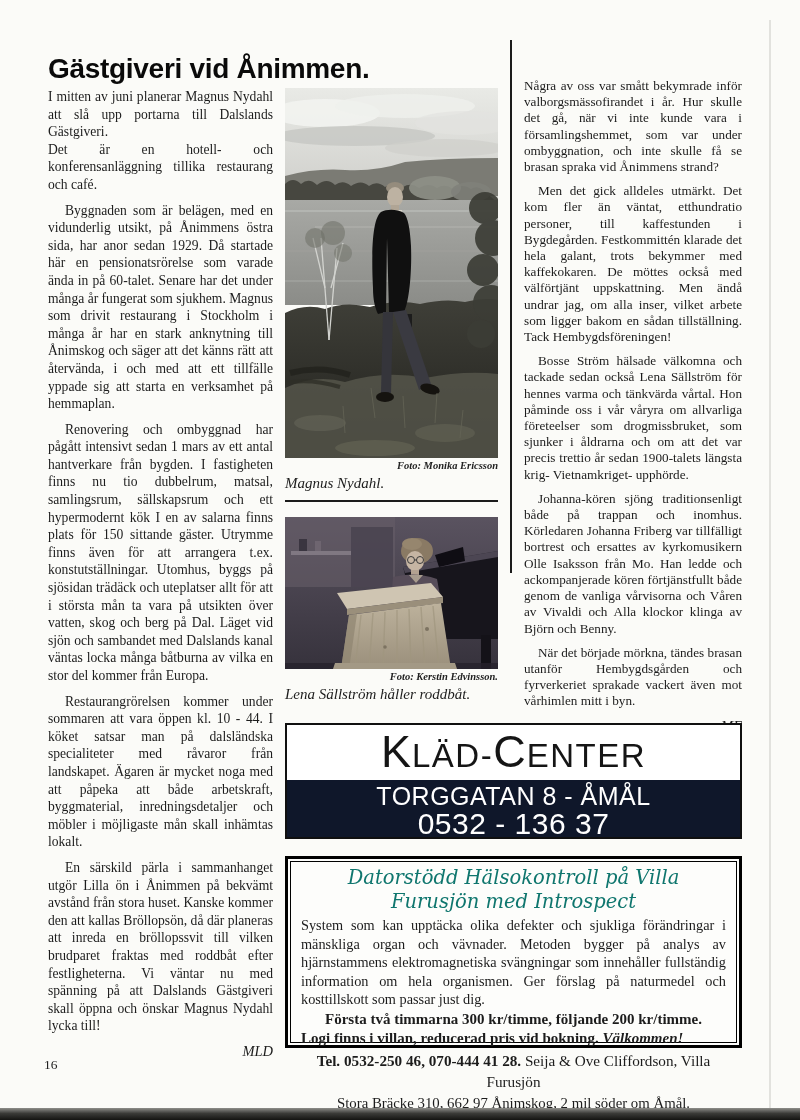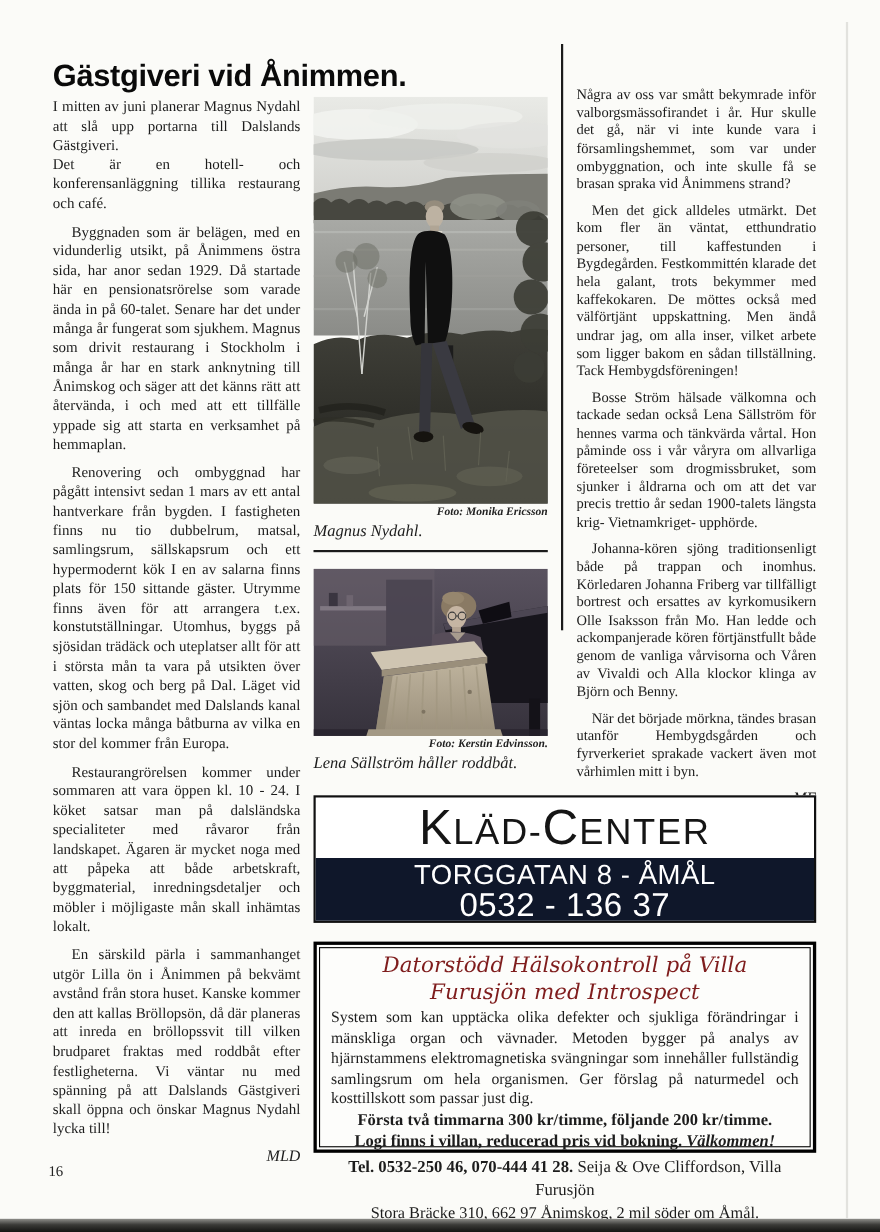--- a/index.html
+++ b/index.html
@@ -45,24 +45,24 @@
     background:#0f172a; color:#ffffff; text-align:center; letter-spacing:0.5px;
   }
   .klad-bottom .l1 { font-size:25px; line-height:28px; margin-top:2px; }
   .klad-bottom .l2 { font-size:30px; line-height:27px; }
 
   #ad-intro {
     position:absolute; left:285px; top:856px; width:457px; height:192px;
     border:3px solid #000; background:#fdfdfb; box-sizing:border-box;
   }
   .intro-inner { position:absolute; inset:2px; border:1px solid #000; padding:4px 10px 0; box-sizing:border-box; }
-  .intro-title { text-align:center; font-style:italic; font-size:19.5px; line-height:24px; font-family:"DejaVu Serif",serif; color:#7f1d1d; }
+  .intro-title { text-align:center; font-style:italic; font-size:19.5px; line-height:24px; font-family:"DejaVu Serif",serif; color:#0f766e; }
   .intro-body  { font-size:14.3px; line-height:18.5px; text-align:justify; margin-top:2px; }
   .intro-price { text-align:center; font-weight:bold; font-size:15px; line-height:19px; margin-top:1px; }
-  .intro-logi  { text-align:center; font-weight:bold; font-size:15px; line-height:19px; }
+  .intro-logi  { text-align:left; font-weight:bold; font-size:15px; line-height:19px; }
   .intro-logi .welcome { font-style:italic; }
   .intro-tel  { text-align:center; font-size:15.2px; line-height:21px; margin-top:2px; }
   .intro-tel .b { font-weight:bold; }
   .intro-addr { text-align:center; font-size:14.8px; line-height:20px; margin-top:1px; }
 
   #page-num { position:absolute; left:44px; top:1057px; font-size:13.5px; color:#222; }
   #edge-bottom { position:absolute; left:0; top:1108px; width:800px; height:12px;
     background:linear-gradient(180deg,#8e8e8a,#3b3b38 45%,#141412); }
   #edge-right { position:absolute; left:769px; top:20px; width:2px; height:1088px; background:#e2e2de; }
 </style>
@@ -72,21 +72,21 @@
 <div id="page">
 
   <h1 class="headline" id="hl-left">Gästgiveri vid Ånimmen.</h1>
   <div id="divider"></div>
 
   <div class="bodycol" id="col-left">
     <p class="nogap">I mitten av juni planerar Magnus Nydahl att slå upp portarna till Dalslands Gästgiveri.</p>
     <p>Det är en hotell- och konferensanläggning tillika restaurang och café.</p>
     <p class="ind">Byggnaden som är belägen, med en vidunderlig utsikt, på Ånimmens östra sida, har anor sedan 1929. Då startade här en pensionatsrörelse som varade ända in på 60-talet. Senare har det under många år fungerat som sjukhem. Magnus som drivit restaurang i Stockholm i många år har en stark anknytning till Ånimskog och säger att det känns rätt att återvända, i och med att ett tillfälle yppade sig att starta en verksamhet på hemmaplan.</p>
     <p class="ind">Renovering och ombyggnad har pågått intensivt sedan 1 mars av ett antal hantverkare från bygden. I fastigheten finns nu tio dubbelrum, matsal, samlingsrum, sällskapsrum och ett hypermodernt kök I en av salarna finns plats för 150 sittande gäster. Utrymme finns även för att arrangera t.ex. konstutställningar. Utomhus, byggs på sjösidan trädäck och uteplatser allt för att i största mån ta vara på utsikten över vatten, skog och berg på Dal. Läget vid sjön och sambandet med Dalslands kanal väntas locka många båtburna av vilka en stor del kommer från Europa.</p>
-    <p class="ind">Restaurangrörelsen kommer under sommaren att vara öppen kl. 10 - 24. I köket satsar man på dalsländska specialiteter med råvaror från landskapet. Ägaren är mycket noga med att påpeka att både arbetskraft, byggmaterial, inredningsdetaljer och möbler i möjligaste mån skall inhämtas lokalt.</p>
+    <p class="ind">Restaurangrörelsen kommer under sommaren att vara öppen kl. 10 - 44. I köket satsar man på dalsländska specialiteter med råvaror från landskapet. Ägaren är mycket noga med att påpeka att både arbetskraft, byggmaterial, inredningsdetaljer och möbler i möjligaste mån skall inhämtas lokalt.</p>
     <p class="ind">En särskild pärla i sammanhanget utgör Lilla ön i Ånimmen på bekvämt avstånd från stora huset. Kanske kommer den att kallas Bröllopsön, då där planeras att inreda en bröllopssvit till vilken brudparet fraktas med roddbåt efter festligheterna. Vi väntar nu med spänning på att Dalslands Gästgiveri skall öppna och önskar Magnus Nydahl lycka till!</p>
     <div class="sig">MLD</div>
   </div>
 
   <div class="bodycol" id="col-right">
     <p>Några av oss var smått bekymrade inför valborgsmässofirandet i år. Hur skulle det gå, när vi inte kunde vara i församlingshemmet, som var under ombyggnation, och inte skulle få se brasan spraka vid Ånimmens strand?</p>
     <p class="ind">Men det gick alldeles utmärkt. Det kom fler än väntat, etthundratio personer, till kaffestunden i Bygdegården. Festkommittén klarade det hela galant, trots bekymmer med kaffekokaren. De möttes också med välförtjänt uppskattning. Men ändå undrar jag, om alla inser, vilket arbete som ligger bakom en sådan tillställning. Tack Hembygdsföreningen!</p>
     <p class="ind">Bosse Ström hälsade välkomna och tackade sedan också Lena Sällström för hennes varma och tänkvärda vårtal. Hon påminde oss i vår våryra om allvarliga företeelser som drogmissbruket, som sjunker i åldrarna och om att det var precis trettio år sedan 1900-talets längsta krig- Vietnamkriget- upphörde.</p>
     <p class="ind">Johanna-kören sjöng traditionsenligt både på trappan och inomhus. Körledaren Johanna Friberg var tillfälligt bortrest och ersattes av kyrkomusikern Olle Isaksson från Mo. Han ledde och ackompanjerade kören förtjänstfullt både genom de vanliga vårvisorna och Våren av Vivaldi och Alla klockor klinga av Björn och Benny.</p>
     <p class="ind">När det började mörkna, tändes brasan utanför Hembygdsgården och fyrverkeriet sprakade vackert även mot vårhimlen mitt i byn.</p>
@@ -233,21 +233,21 @@
     <div class="klad-top"><span class="b">K</span><span class="s">LÄD-</span><span class="b">C</span><span class="s">ENTER</span></div>
     <div class="klad-bottom">
       <div class="l1">TORGGATAN 8 - ÅMÅL</div>
       <div class="l2">0532 - 136 37</div>
     </div>
   </div>
 
   <div id="ad-intro">
     <div class="intro-inner">
       <div class="intro-title">Datorstödd Hälsokontroll på Villa Furusjön med Introspect</div>
-      <div class="intro-body">System som kan upptäcka olika defekter och sjukliga förändringar i mänskliga organ och vävnader. Metoden bygger på analys av hjärnstammens elektromagnetiska svängningar som innehåller fullständig samlingsrum om hela organismen. Ger förslag på naturmedel och kosttillskott som passar just dig.</div>
+      <div class="intro-body">System som kan upptäcka olika defekter och sjukliga förändringar i mänskliga organ och vävnader. Metoden bygger på analys av hjärnstammens elektromagnetiska svängningar som innehåller fullständig information om hela organismen. Ger förslag på naturmedel och kosttillskott som passar just dig.</div>
       <div class="intro-price">Första två timmarna 300 kr/timme, följande 200 kr/timme.</div>
       <div class="intro-logi"><span>Logi finns i villan, reducerad pris vid bokning.</span> <span class="welcome">Välkommen!</span></div>
       <div class="intro-tel"><span class="b">Tel. 0532-250 46, 070-444 41 28.</span> <span>Seija &amp; Ove Cliffordson, Villa Furusjön</span></div>
       <div class="intro-addr">Stora Bräcke 310, 662 97 Ånimskog, 2 mil söder om Åmål.</div>
     </div>
   </div>
 
   <div id="page-num">16</div>
   <div id="edge-bottom"></div>
   <div id="edge-right"></div>

